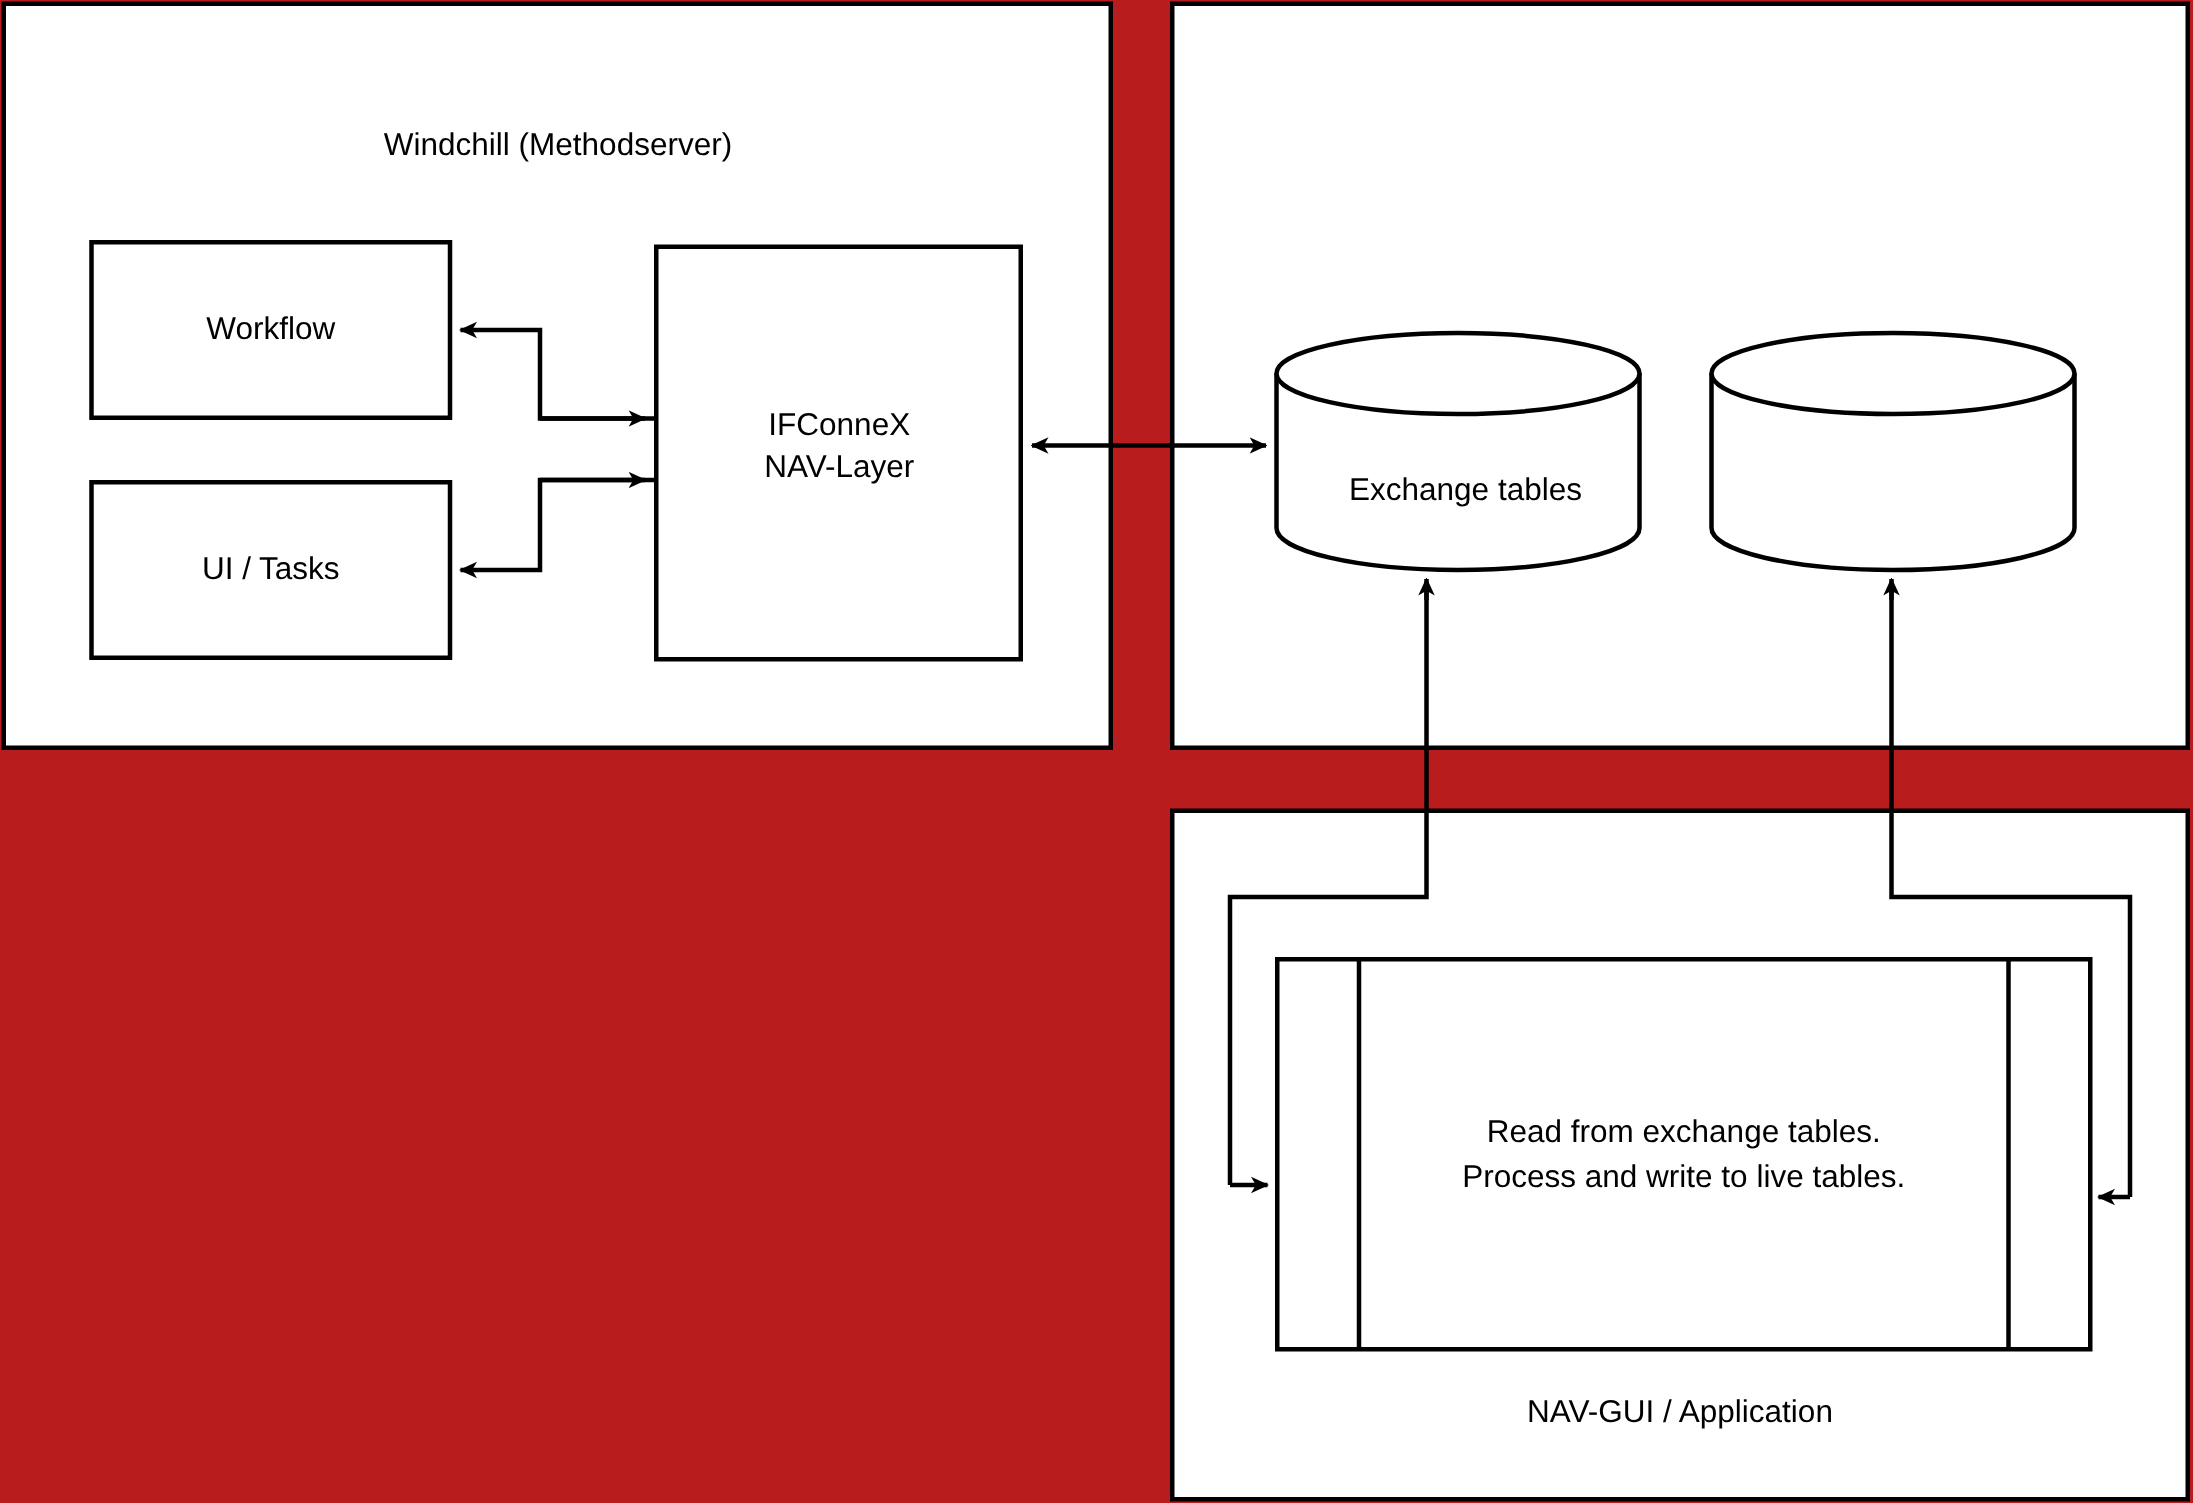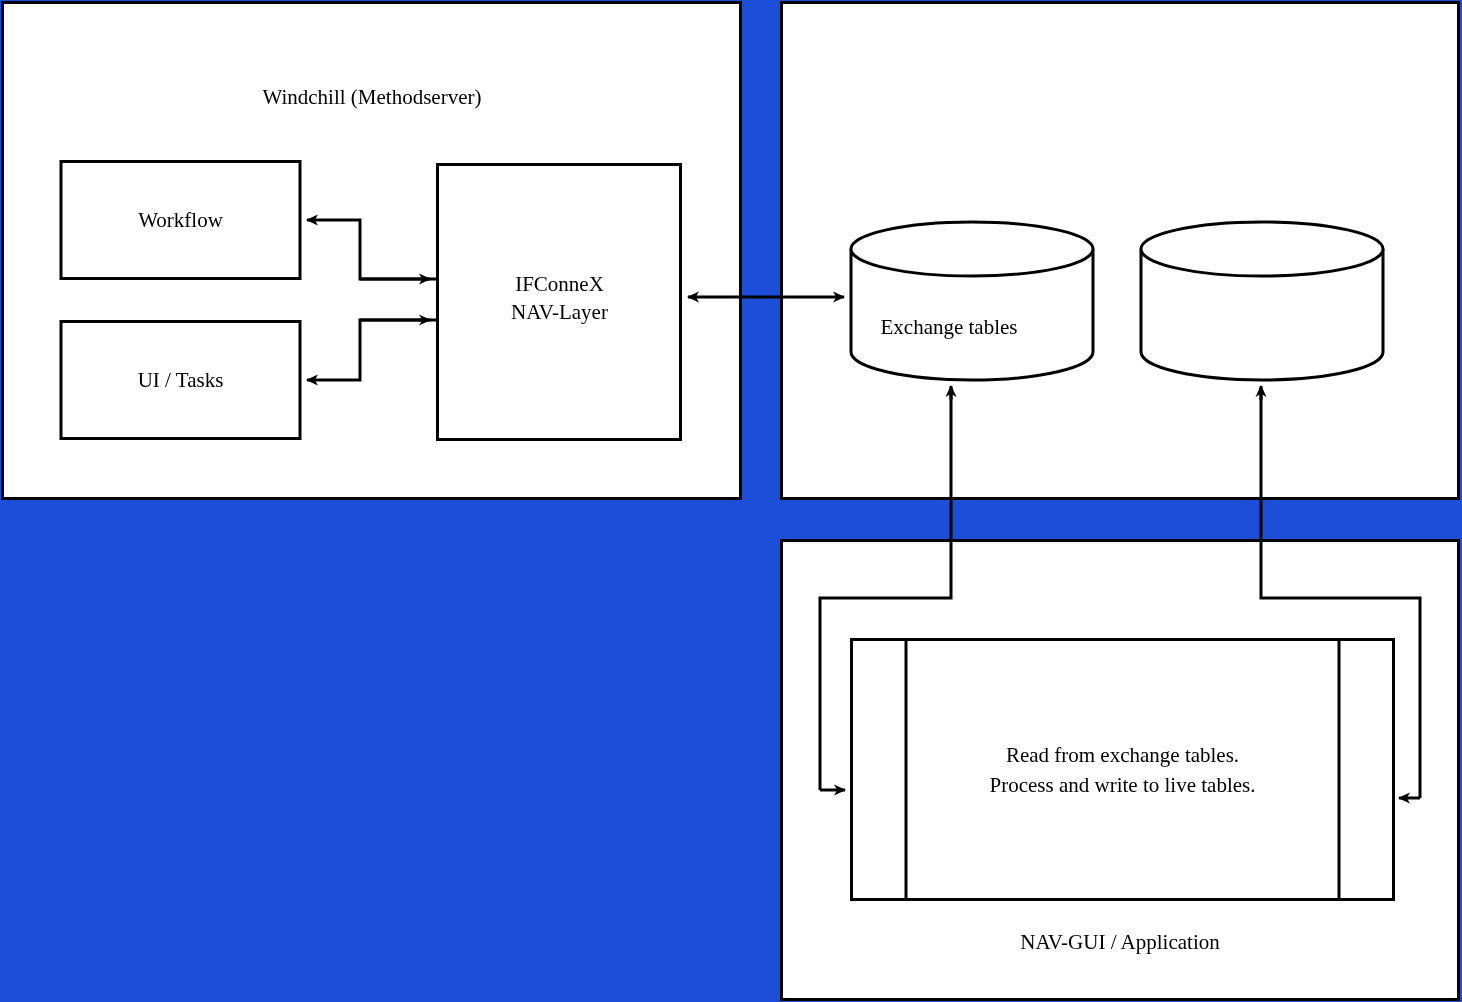--- a/index.html
+++ b/index.html
@@ -4,22 +4,22 @@
 <style>
   html, body {
     margin: 0;
     padding: 0;
     background: #ffffff;
   }
   #canvas {
     position: relative;
     width: 1462px;
     height: 1002px;
-    background: #1d4ed8;
-    font-family: Liberation Serif, serif;
+    background: #b91c1c;
+    font-family: Liberation Sans, sans-serif;
     overflow: hidden;
   }
   #diagram-svg {
     position: absolute;
     left: 0;
     top: 0;
     width: 1462px;
     height: 1002px;
   }
   .lbl {
@@ -98,21 +98,21 @@
 
   <div class="lbl" style="left:61px; top:206px; width:239px;">Workflow</div>
 
   <div class="lbl" style="left:61px; top:366px; width:239px;">UI / Tasks</div>
 
   <div style="position:absolute; left:438px; top:270px; width:243px; text-align:center;">
     <div class="lbl" style="position:static; width:100%;">IFConneX</div>
     <div class="lbl" style="position:static; width:100%;">NAV-Layer</div>
   </div>
 
-  <div class="lbl" style="left:851px; top:313px; width:196px;">Exchange tables</div>
+  <div class="lbl" style="left:851px; top:313px; width:196px;padding-left:28px;">Exchange tables</div>
 
 
   <div style="position:absolute; left:906px; top:728px; width:433px; text-align:center;">
     <div class="lbl" style="position:static; width:100%; line-height:30px;margin-top:12px;">Read from exchange tables.</div>
     <div class="lbl" style="position:static; width:100%; line-height:30px;">Process and write to live tables.</div>
   </div>
 
 </div>
 
 </body></html>

